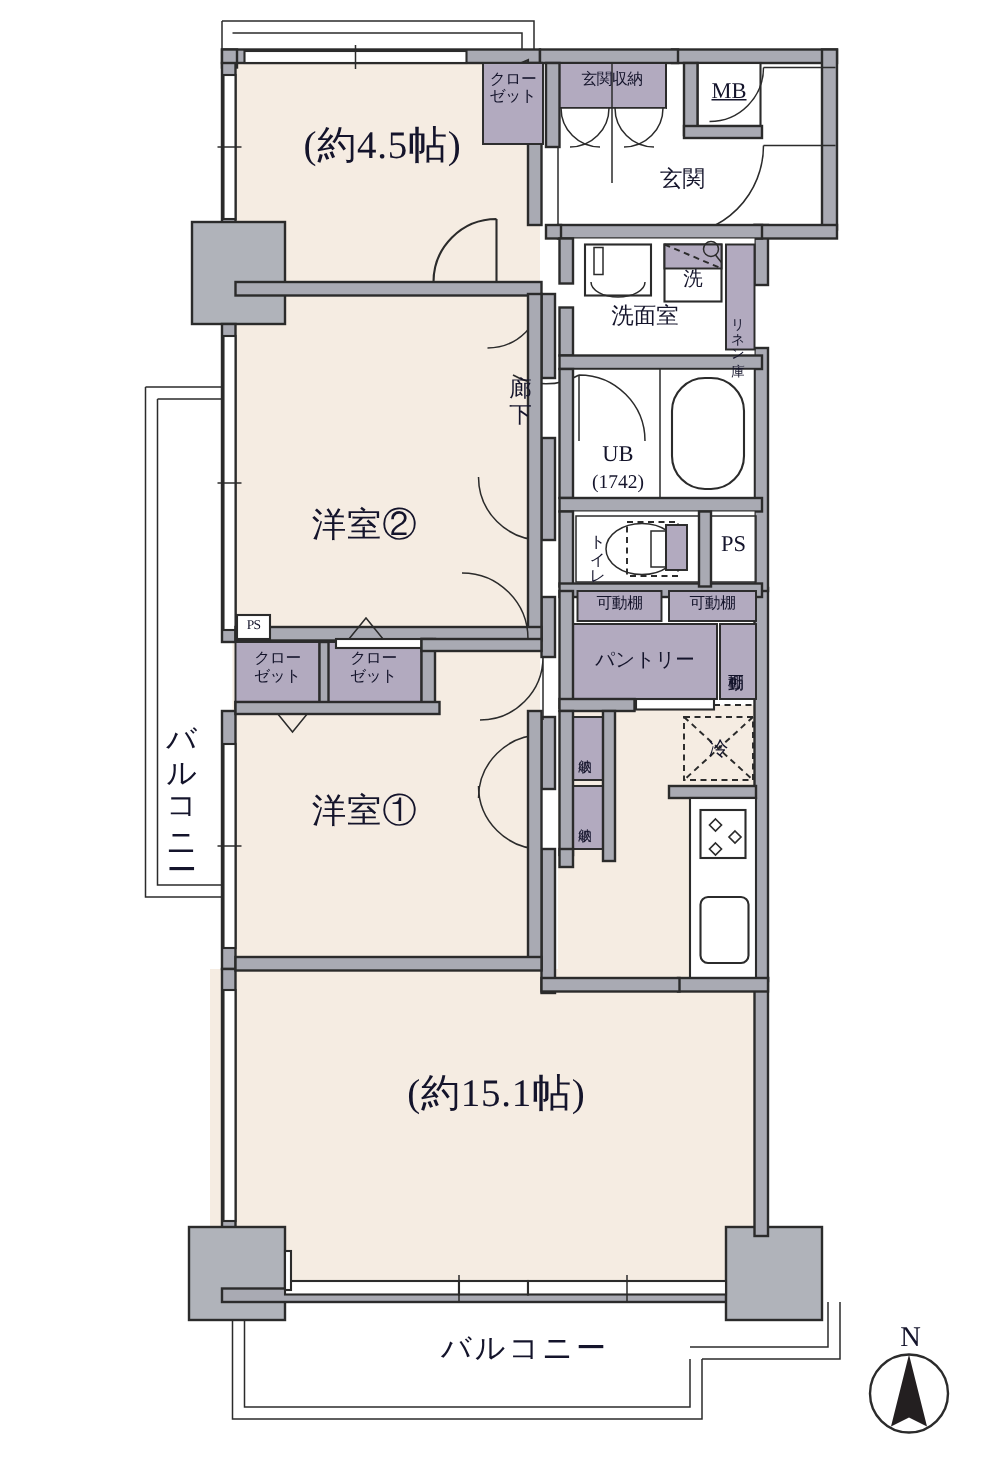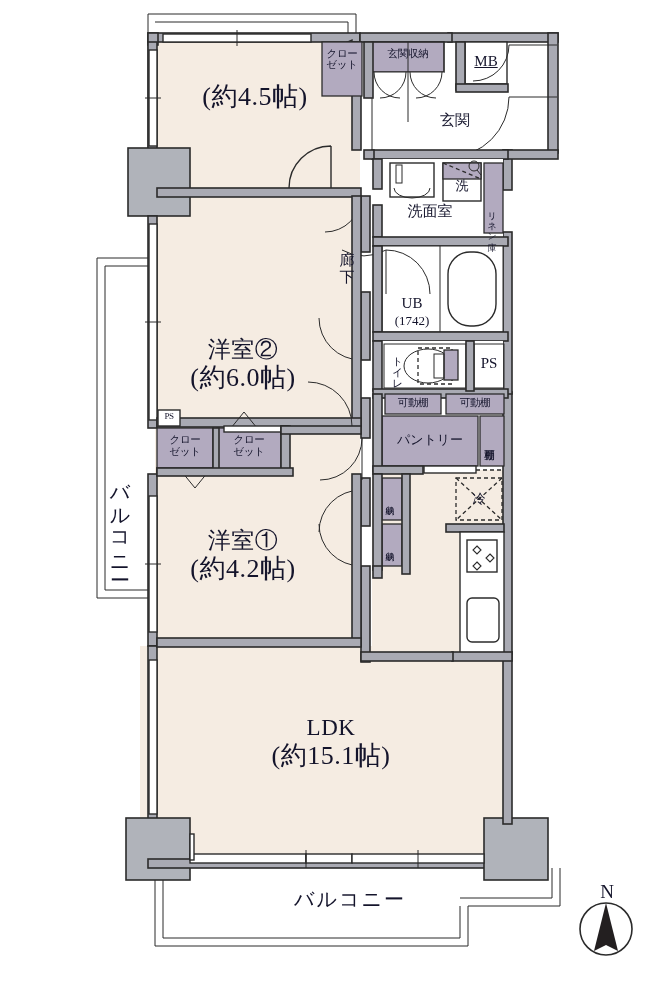--- a/index.html
+++ b/index.html
@@ -325,30 +325,27 @@
     <path d="M606,903 L618,951 L606,945 L594,951 Z" fill="#231f20"></path>
   </g>
 </svg>
 
 <div class="lbl rm" style="left:185px;top:82px;width:140px;">
   <div class="sub">(約4.5帖)</div>
 </div>
 
 <div class="lbl rm" style="left:173px;top:288px;width:140px;margin-top:48px;">
   <div>洋室②</div>
-  <div class="sub">(約6.0帖)</div>
 </div>
 
 <div class="lbl rm" style="left:173px;top:527px;width:140px;">
   <div>洋室①</div>
-  <div class="sub">(約4.2帖)</div>
 </div>
 
 <div class="lbl rm" style="left:256px;top:714px;width:150px;">
-  <div>LDK</div>
   <div class="sub">(約15.1帖)</div>
 </div>
 
 <div class="lbl tiny" style="left:322px;top:48px;width:40px;">
   <div style="word-break:break-all;white-space:normal;">クローゼット</div>
 </div>
 
 <div class="lbl tiny" style="left:372px;top:48px;width:72px;">
   <span>玄関収納</span>
 </div>

